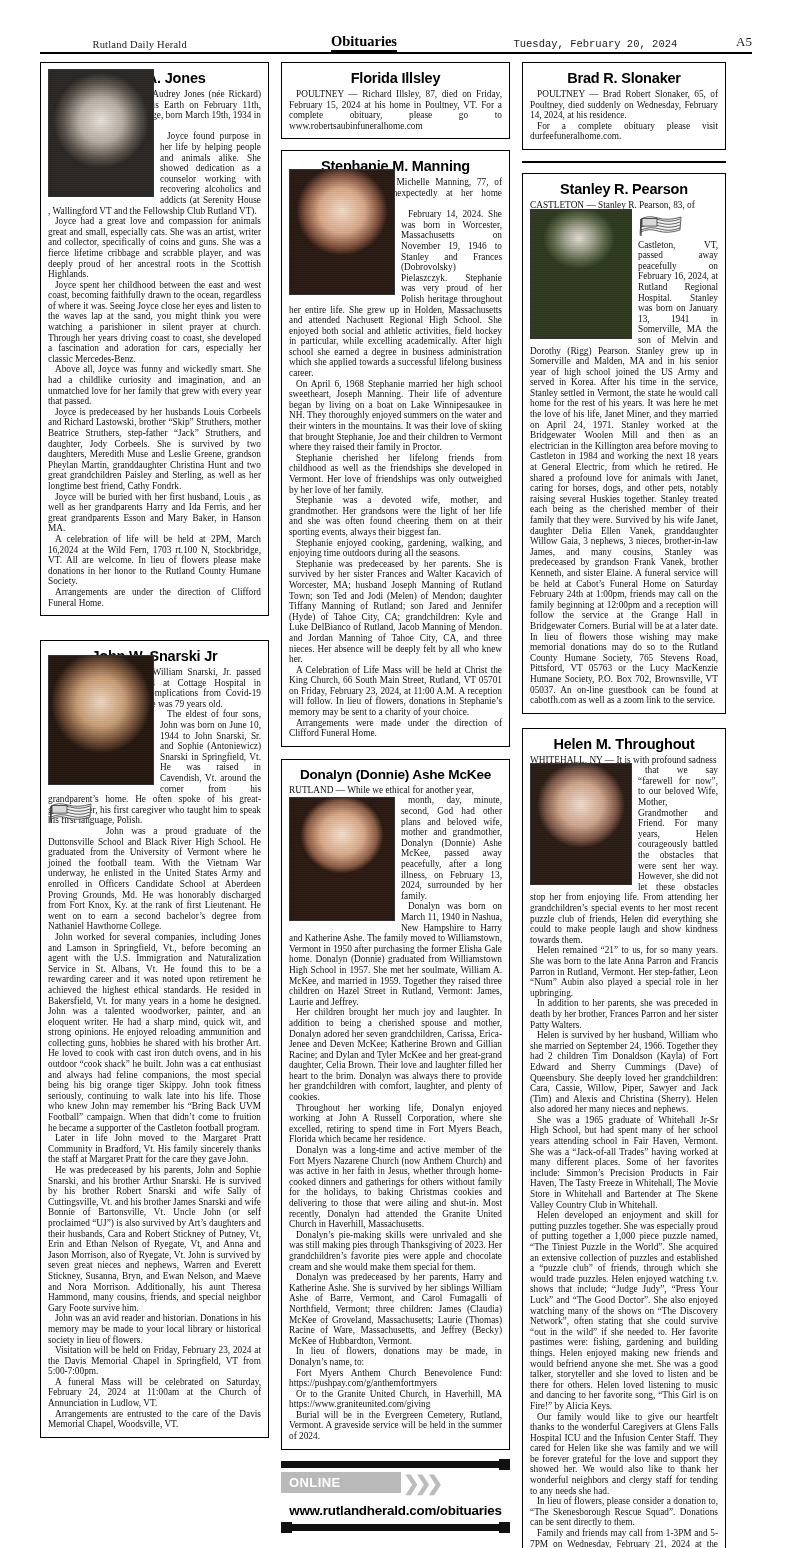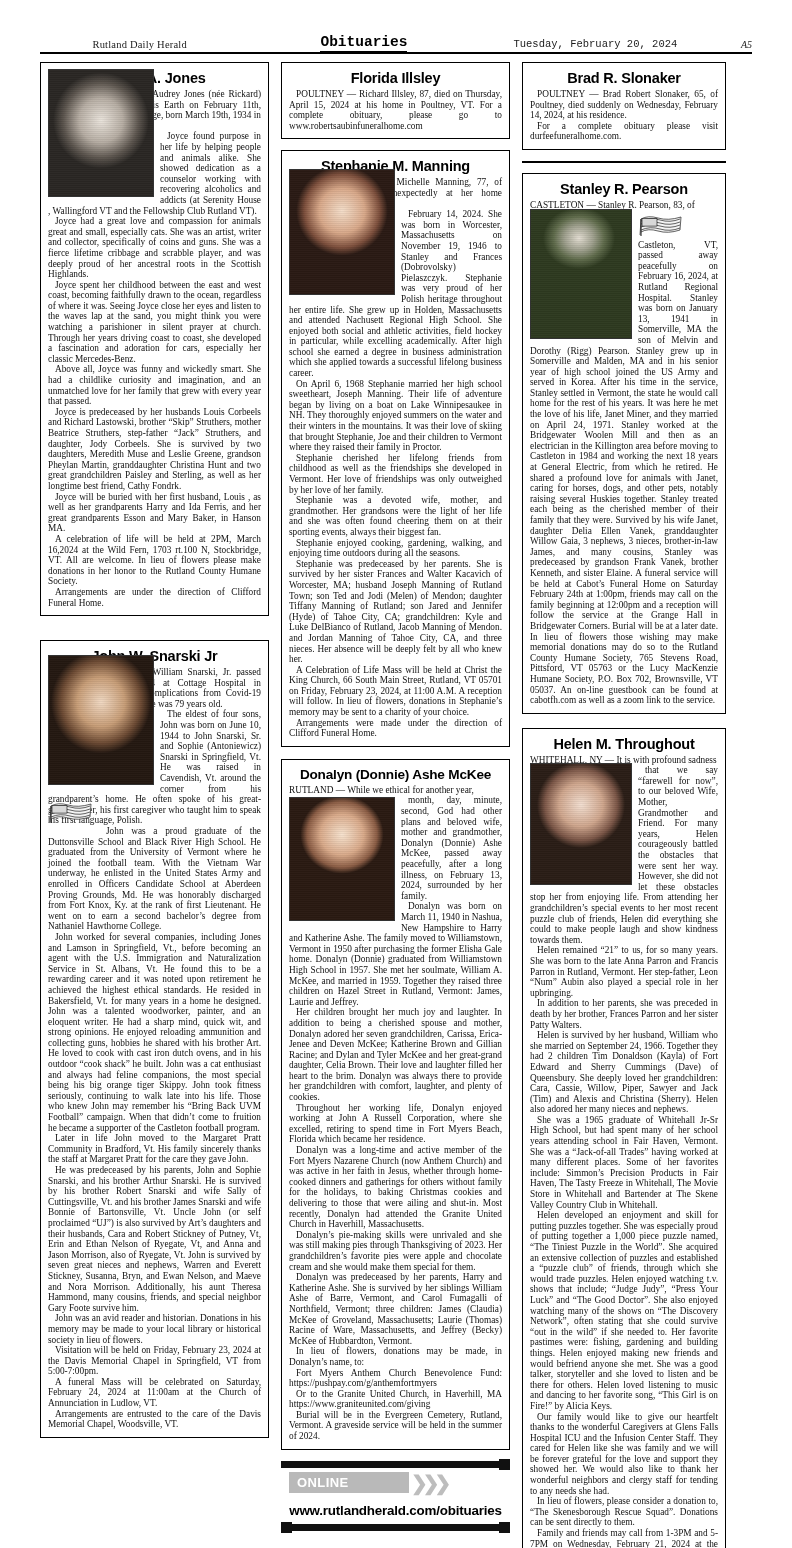--- a/index.html
+++ b/index.html
@@ -25,34 +25,34 @@
   .mh-left{
     flex:0 0 28%;
     font-family:"Liberation Serif", serif;
     font-size:10.5px;letter-spacing:.2px;
     text-align:center;color:#1a1a1a;margin-top:41px;
   }
   .mh-center{
     flex:1 1 auto;text-align:center;
   }
   .mh-center span{
-    font-family:Liberation Mono, monospace;
+    font-family:Liberation Serif, serif;
     font-weight:bold;font-size:14.5px;
     border-bottom:3px solid #000;
     padding-bottom:1px;color:#000;
   }
   .mh-right{
     flex:0 0 30%;
     font-family:Liberation Mono, monospace;
     font-size:10.5px;text-align:center;color:#1a1a1a;
   }
   .mh-page{
     flex:0 0 7%;
     font-family:"Liberation Serif", serif;
-    font-size:10px;text-align:right;color:#1a1a1a;font-style:italic;
+    font-size:13px;text-align:right;color:#1a1a1a;
   }
   .mh-rule{
     position:absolute;left:40px;top:52px;width:712px;height:2px;background:#000;
   }
 
   
   .cols{
     position:absolute;left:40px;top:62px;width:712px;
     display:flex;gap:12px;
   }
@@ -114,21 +114,21 @@
   }
   .promo .bar{
     height:7px;background:#111;width:100%;
     position:relative;
   }
   .promo .bar .nub{
     position:absolute;right:0;top:-2px;width:11px;height:11px;background:#111;
   }
   .promo .bar .nub.l{left:0;right:auto;}
   .promo .mid{
-    display:flex;align-items:center;height:24px;margin:3px 8px;
+    display:flex;align-items:center;height:24px;margin:3px 0;
   }
   .promo .online{
     background:#b9b9b9;color:#fff;
     font-family:"Liberation Sans", sans-serif;
     font-weight:bold;font-size:13px;
     padding:3px 10px 3px 8px;
     letter-spacing:.4px;
     position:relative;
     width:120px;box-sizing:border-box;
   }
@@ -242,21 +242,21 @@
         </div>
       </div>
 
     </div>
 
     <div class="col">
 
       <div class="obit">
         <h2>Florida Illsley</h2>
         <div class="body-txt">
-          <p>POULTNEY — Richard Illsley, 87, died on Thursday, April 15, 2024 at his home in Poultney, VT. For a complete obituary, please go to www.robertsaubinfuneralhome.com</p>
+          <p>POULTNEY — Richard Illsley, 87, died on Friday, February 15, 2024 at his home in Poultney, VT. For a complete obituary, please go to www.robertsaubinfuneralhome.com</p>
         </div>
       </div>
 
       <div class="obit" style="">
         <h2>Stephanie M. Manning</h2>
         <div class="body-txt">
           <p class="noind">RUTLAND — Stephanie Michelle Manning, 77, of Rutland passed away unexpectedly at her home Wednesday</p>
         </div>
         <div class="photo pt3" style="width:104px;height:124px;margin-top:-40px;"></div>
         <div class="body-txt">

